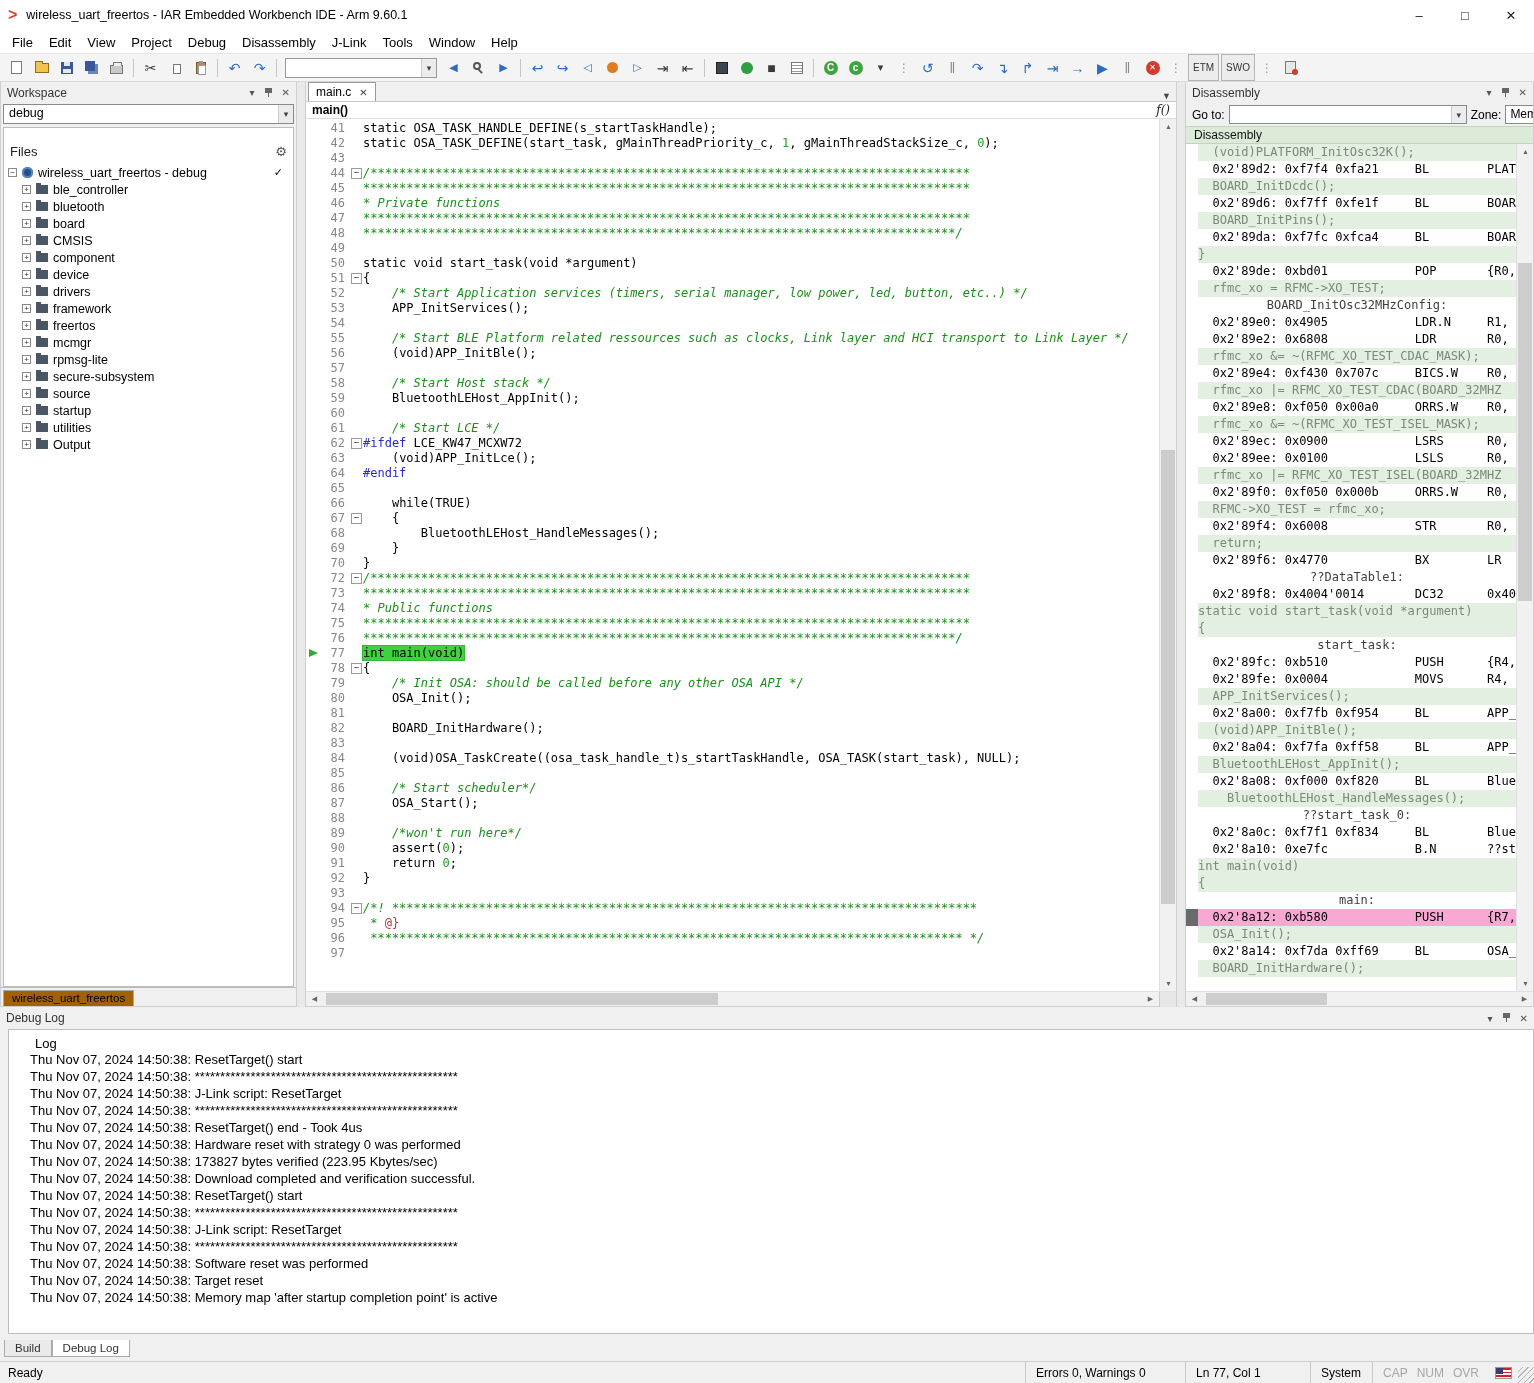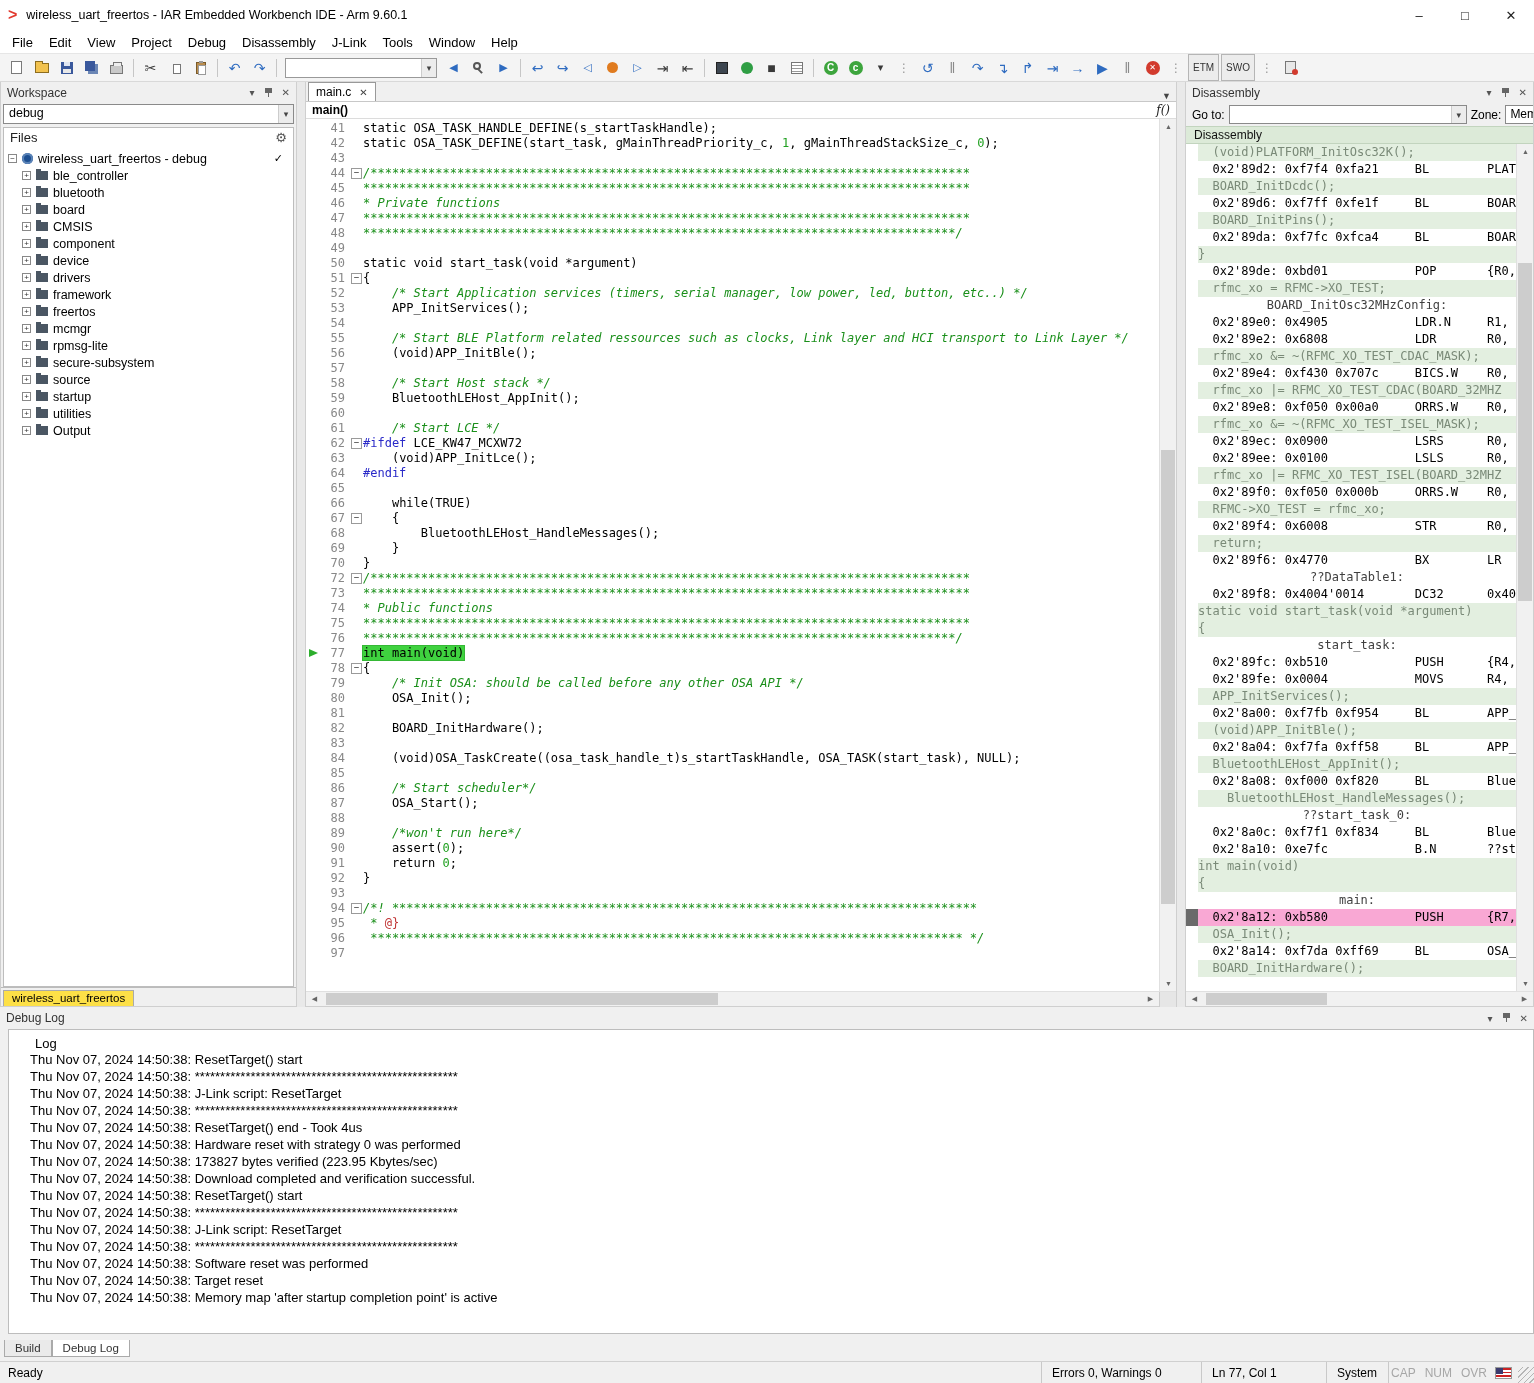--- a/index.html
+++ b/index.html
@@ -56,33 +56,33 @@
 .pt-icons{margin-left:auto;display:flex;align-items:center;gap:9px;color:#555}
 .pt-ic{font-size:10px}
 .i-pin{position:relative;width:9px;height:12px;display:inline-block}
 .i-pin::before{content:"";position:absolute;top:1px;left:1px;width:7px;height:5px;background:#666}
 .i-pin::after{content:"";position:absolute;top:6px;left:4px;width:1px;height:4px;background:#666}
 
 .ws{width:297px;flex:0 0 auto;display:flex;flex-direction:column;background:#f0f0f0;border:1px solid #cfcfcf;border-top:none;min-height:0}
 .ws-combo{height:20px;margin:1px 2px 3px 2px;border:1px solid #8a8a8a;background:#fff;display:flex;align-items:stretch;font-size:12.5px;flex:0 0 auto}
 .ws-combo .val{flex:1;padding:1px 5px}
 .files-box{flex:1;margin:0 2px;background:#fff;border:1px solid #bdbdbd;display:flex;flex-direction:column;min-height:0;overflow:hidden}
-.files-head{display:flex;align-items:flex-end;padding:2px 6px 1px;font-size:13px;color:#222;flex:0 0 auto}
+.files-head{display:flex;align-items:flex-end;padding:16px 6px 1px;font-size:13px;color:#222;flex:0 0 auto}
 .gear{margin-left:auto;color:#555;font-size:13px}
 .tree{flex:1;overflow:hidden;padding:4px 0 0 4px}
 .tree-row{display:flex;align-items:center;height:17px;font-size:12.5px;white-space:nowrap}
 .tree-row.child{padding-left:14px}
 .expbox{width:9px;height:9px;border:1px solid #888;background:#fff;font-size:8px;line-height:1;color:#333;margin-right:5px;flex:0 0 auto;display:inline-flex;align-items:center;justify-content:center}
 .proj-icon{width:11px;height:11px;border-radius:50%;background:#1d4f91;box-shadow:inset 0 0 0 2px #5b84b8;margin-right:5px;flex:0 0 auto}
 .folder-ic{width:12px;height:9px;background:#4a5663;position:relative;margin-right:5px;flex:0 0 auto}
 .folder-ic::before{content:"";position:absolute;top:-2px;left:0;width:5px;height:2px;background:#4a5663}
 .tree-label.bold{font-weight:normal}
 .tree-check{margin-left:auto;margin-right:10px;font-size:11px}
 .ws-tabs{height:19px;background:#f0f0f0;border-top:1px solid #bbb;display:flex;align-items:flex-end;padding-left:2px;flex:0 0 auto}
-.ws-tab{background:#fde047;border:1px solid #aaa;border-bottom:none;font-size:11.5px;padding:1px 8px 2px}
+.ws-tab{background:#a16207;border:1px solid #aaa;border-bottom:none;font-size:11.5px;padding:1px 8px 2px}
 
 .ed{flex:1;display:flex;flex-direction:column;min-width:0;background:#fff;border:1px solid #cfcfcf;border-top:none;min-height:0}
 .ed-tabs{height:20px;background:#f0f0f0;display:flex;align-items:flex-end;flex:0 0 auto;border-bottom:1px solid #c8c8c8}
 .ed-tab{background:#fff;border:1px solid #999;border-bottom:none;display:flex;align-items:center;g ap:8px;gap:8px;padding:2px 7px;font-size:12px;margin-left:2px}
 .ed-tab .x{font-size:10px;color:#444}
 .ed-tablist{margin-left:auto;margin-right:5px;font-size:9px;color:#444}
 .ed-scope{height:17px;border-bottom:1px solid #dcdcdc;display:flex;align-items:center;padding:0 6px;font-size:12px;font-weight:bold;flex:0 0 auto}
 .fn-btn{margin-left:auto;font:italic 12px "DejaVu Serif",serif;color:#222;font-weight:normal}
 .ed-body{flex:1;display:flex;min-height:0}
 .ed-codewrap{flex:1;overflow:hidden;font:12px/15px "DejaVu Sans Mono",monospace;padding-top:2px}
@@ -137,21 +137,21 @@
 
 .btabs{height:21px;background:#f0f0f0;display:flex;align-items:flex-start;padding-left:4px;flex:0 0 auto}
 .btab{border:1px solid #aaa;border-top:none;background:#eaeaea;font-size:11.5px;padding:2px 10px;color:#333}
 .btab.active{background:#fff}
 .statusbar{height:22px;background:#f0f0f0;border-top:1px solid #d0d0d0;display:flex;align-items:center;font-size:12px;flex:0 0 auto}
 .sb-ready{padding-left:8px;flex:1}
 .sb-sec{border-left:1px solid #c9c9c9;height:100%;display:flex;align-items:center;padding:0 10px}
 .sb-errors{width:160px}
 .sb-pos{width:125px}
 .sb-system{width:62px}
-.sb-flags{display:flex;gap:9px;color:#a7a7a7;padding:0 2px;border-left:1px solid #c9c9c9;height:100%;align-items:center}
+.sb-flags{display:flex;gap:9px;color:#a7a7a7;padding:0 10px;border-left:1px solid #c9c9c9;height:100%;align-items:center}
 .flag{width:17px;height:12px;background:repeating-linear-gradient(180deg,#c22 0 1.8px,#fff 1.8px 3.6px);position:relative;border:1px solid #999;margin:0 6px;display:inline-block}
 .flag::after{content:"";position:absolute;top:0;left:0;width:7px;height:6px;background:#3c3b6e}
 .sb-grip{width:16px;height:16px;align-self:flex-end;background:repeating-linear-gradient(135deg,transparent 0 3px,#b5b5b5 3px 4px)}
 </style>
 </head>
 <body>
 
 <div class="window">
 
   <div class="titlebar">

